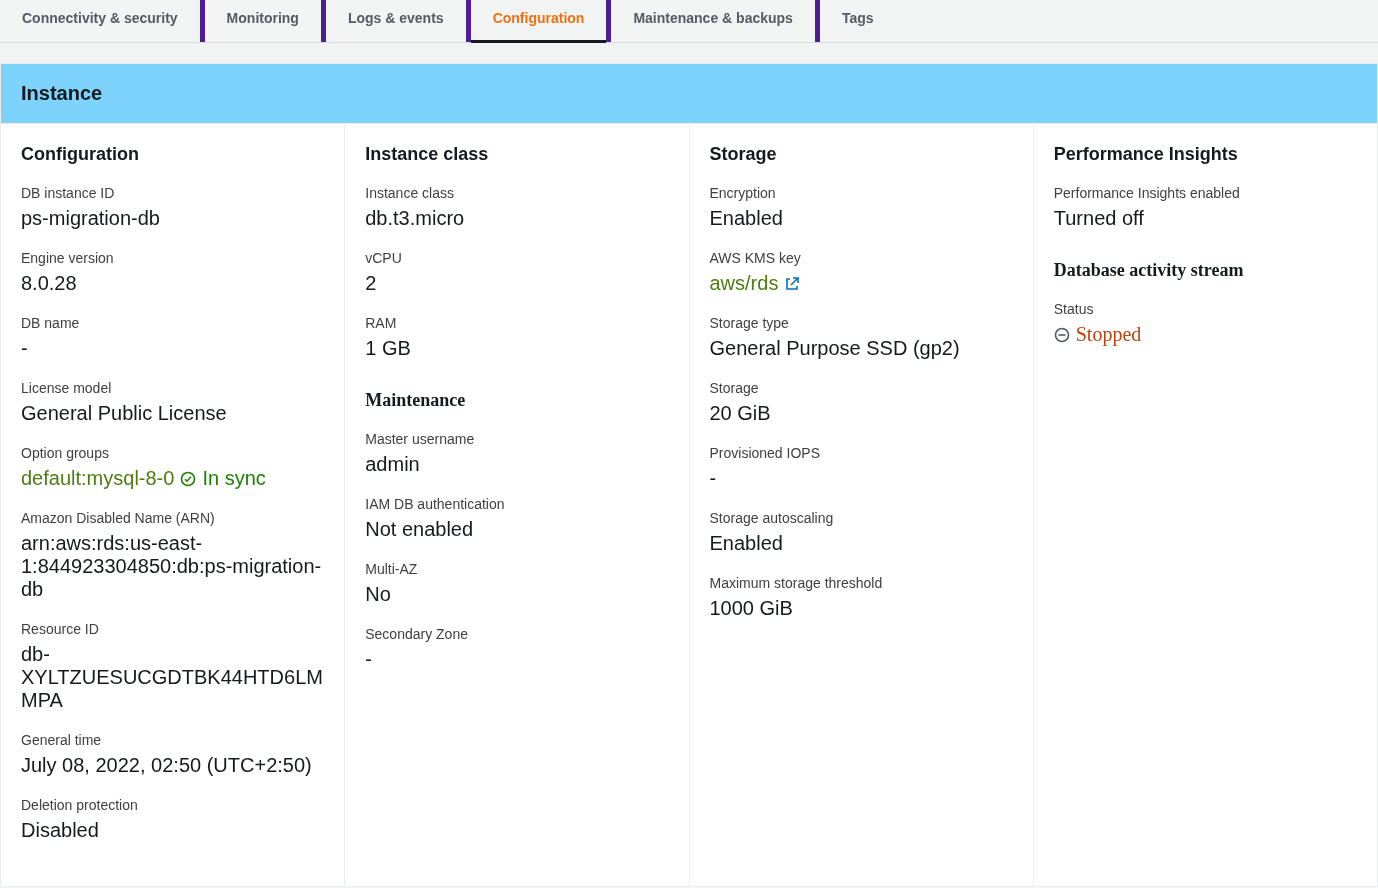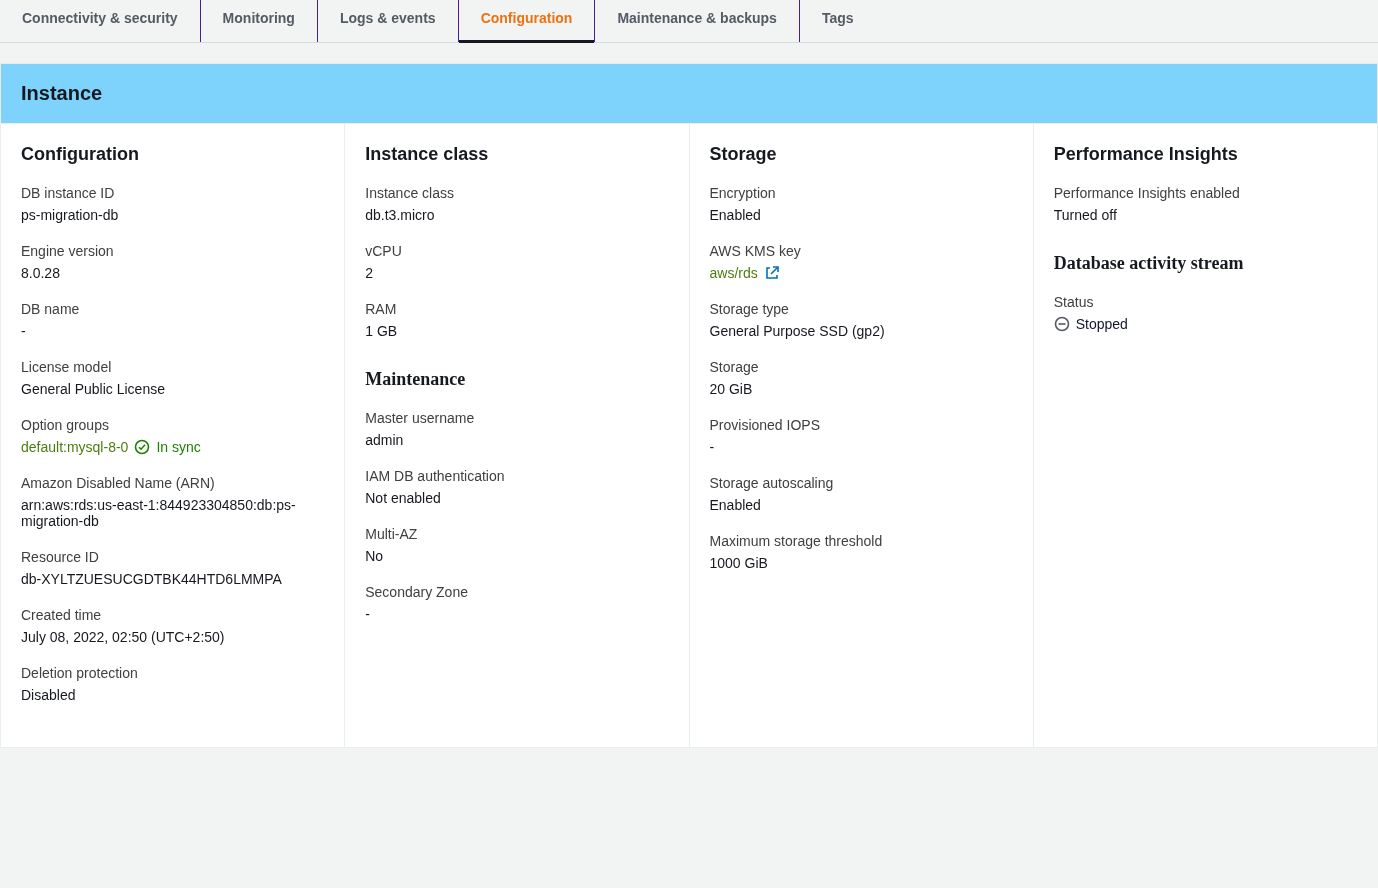--- a/index.html
+++ b/index.html
@@ -23,21 +23,21 @@
     position: relative;
   }
   .tab.active { color: #ec7211; }
   .tab.active::after {
     content: "";
     position: absolute;
     left: 0; right: 0; bottom: -1px;
     height: 3px;
     background: #16191f;
   }
-  .tab + .tab { border-left: 1px solid #4c1d95; }
+  .tab + .tab { border-left: 5px solid #4c1d95; }
   .panel {
     background: #fff;
     border: 1px solid #eaeded;
     box-shadow: 0 1px 1px rgba(0,0,0,0.03);
   }
   .panel-header {
     padding: 18px 20px;
     font-size: 20px;
     font-weight: 700;
     background: #7dd3fc;
@@ -61,25 +61,25 @@
   }
   .section-title.gap-top { margin-top: 30px; font-family: Liberation Serif, serif; }
   .field { margin-bottom: 20px; }
   .field-label {
     color: #404040;
     font-size: 14px;
     margin-bottom: 6px;
   }
   .field-value {
     color: #16191f;
-    font-size: 14px;
+    font-size: 20px;
     word-wrap: break-word;
   }
   .link { color: #4d7c0f; text-decoration: none; cursor: pointer; }
-  .status-text { color: #0f172a; }
+  .status-text { color: #c2410c; font-family: Liberation Serif, serif; }
   .status-green { color: #1d8102; }
   .inline { display: inline-flex; align-items: center; gap: 6px; }
   svg.icon { width: 16px; height: 16px; flex-shrink: 0; }
   .arrow-annotation {
     position: absolute;
     left: 240px;
     width: 210px;
     height: 20px;
     pointer-events: none;
   }
@@ -135,21 +135,21 @@
         </div>
         <div class="field">
           <div class="field-label">Amazon Disabled Name (ARN)</div>
           <div class="field-value">arn:aws:rds:us-east-1:844923304850:db:ps-migration-db</div>
         </div>
         <div class="field">
           <div class="field-label">Resource ID</div>
           <div class="field-value">db-XYLTZUESUCGDTBK44HTD6LMMPA</div>
         </div>
         <div class="field">
-          <div class="field-label">Created time</div>
+          <div class="field-label">General time</div>
           <div class="field-value">July 08, 2022, 02:50 (UTC+2:50)</div>
         </div>
         <div class="field">
           <div class="field-label">Deletion protection</div>
           <div class="field-value">Disabled</div>
         </div>
       </div>
 
       <div class="col">
         <div class="section-title">Instance class</div>

